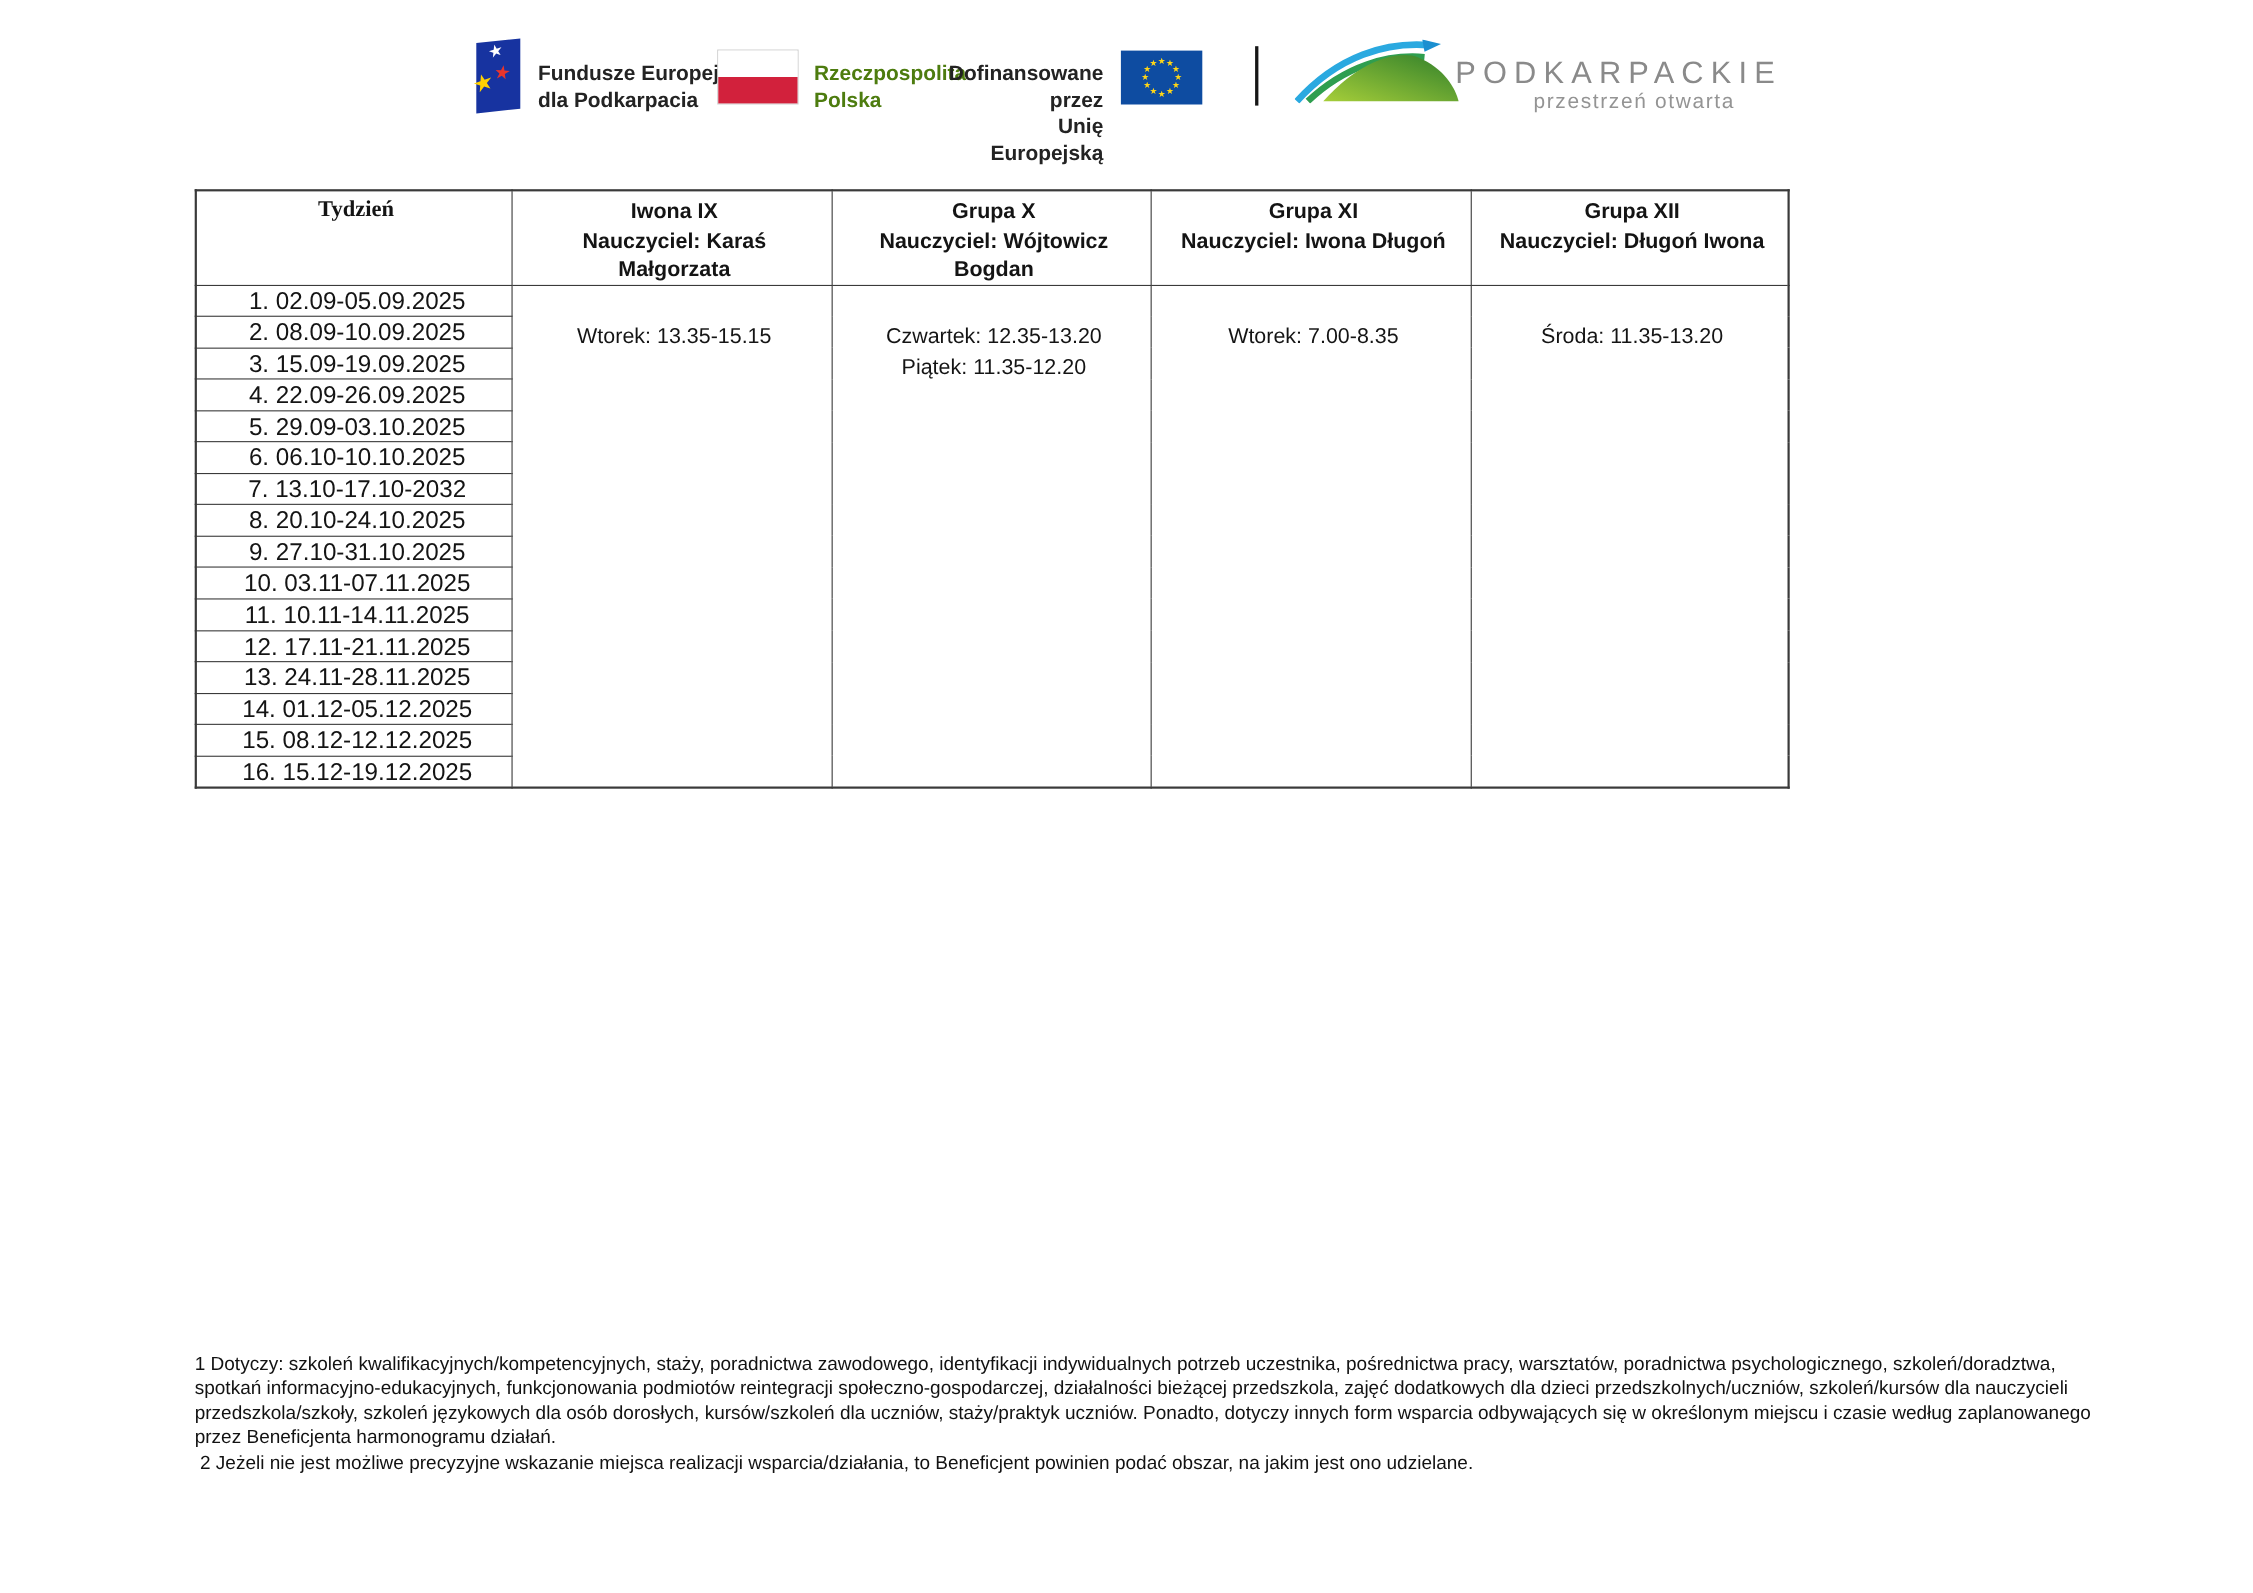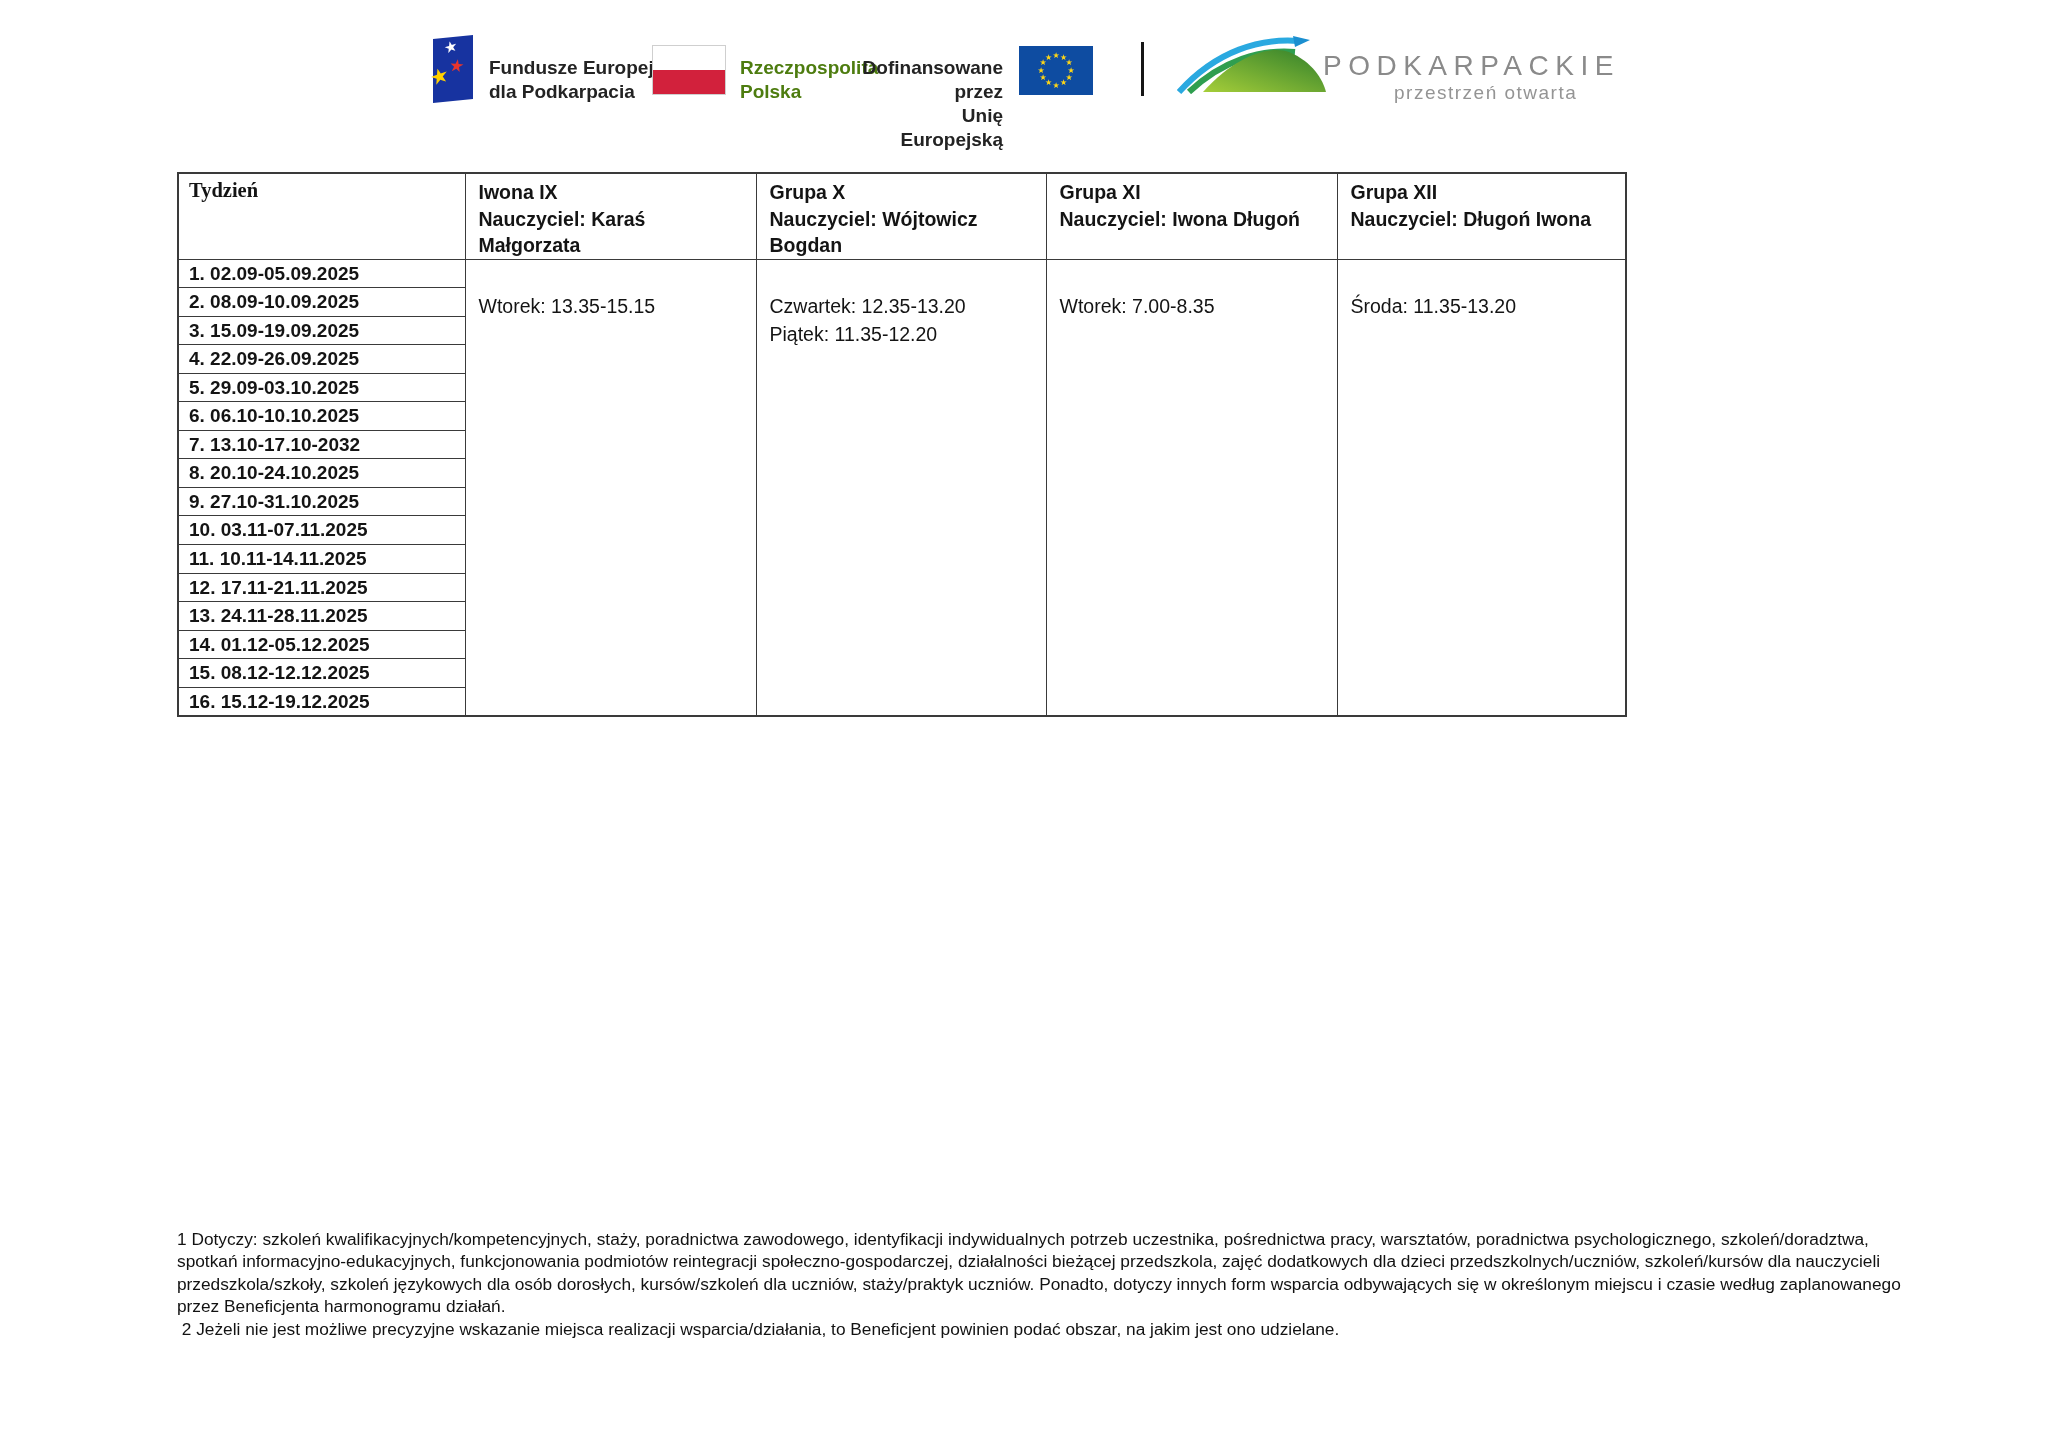--- a/index.html
+++ b/index.html
@@ -32,26 +32,26 @@
   .logo-sep { position:absolute; left:1141px; top:42px; width:3px; height:54px; background:#161616; }
 
   .pk-logo { position:absolute; left:1177px; top:30px; width:430px; height:70px; }
   .pk-swoosh { position:absolute; left:0; top:6px; }
   .pk-name { position:absolute; left:146px; top:20px; font-size:28px; letter-spacing:6.5px; color:#8a8a8a; white-space:nowrap; }
   .pk-tagline { position:absolute; left:193px; top:52px; font-size:19px; letter-spacing:1.5px; color:#949494; white-space:nowrap;margin-left:24px; }
 
   
   table.schedule { position:absolute; left:177px; top:172px; border-collapse:collapse; table-layout:fixed;
                    border:2px solid #3a3a3a; }
-  table.schedule th, table.schedule td { border:1.5px solid #3a3a3a; text-align:left; vertical-align:top;
+  table.schedule th, table.schedule td { border:1.5px solid #3a3a3a; text-align:center; vertical-align:top;
                    box-sizing:border-box; overflow:hidden; }
   th.week-h { font-family:"Liberation Serif", serif; font-size:20.5px; font-weight:700;
               padding:5px 6px 0 10px; height:81px; }
   th.group-h { font-size:19.5px; font-weight:700; line-height:26.5px; padding:5px 8px 0 13px; height:81px; }
-  td.week-cell { height:28.56px; font-size:19px; line-height:25px; padding:1px 4px 0 10px; white-space:nowrap;font-weight:bold; }
+  td.week-cell { height:28.56px; font-size:22px; line-height:25px; padding:1px 4px 0 10px; white-space:nowrap; }
   td.schedule-cell { font-size:19.5px; line-height:28px; padding:32px 8px 0 13px; }
 
   
   .footnotes { position:absolute; left:177px; top:1228px; width:1745px; font-size:17.3px; line-height:22.4px; color:#121212; }
   .footnotes p { margin:0; white-space:pre-wrap; }
 </style>
 </head>
 <body>
 
 <div class="page">

